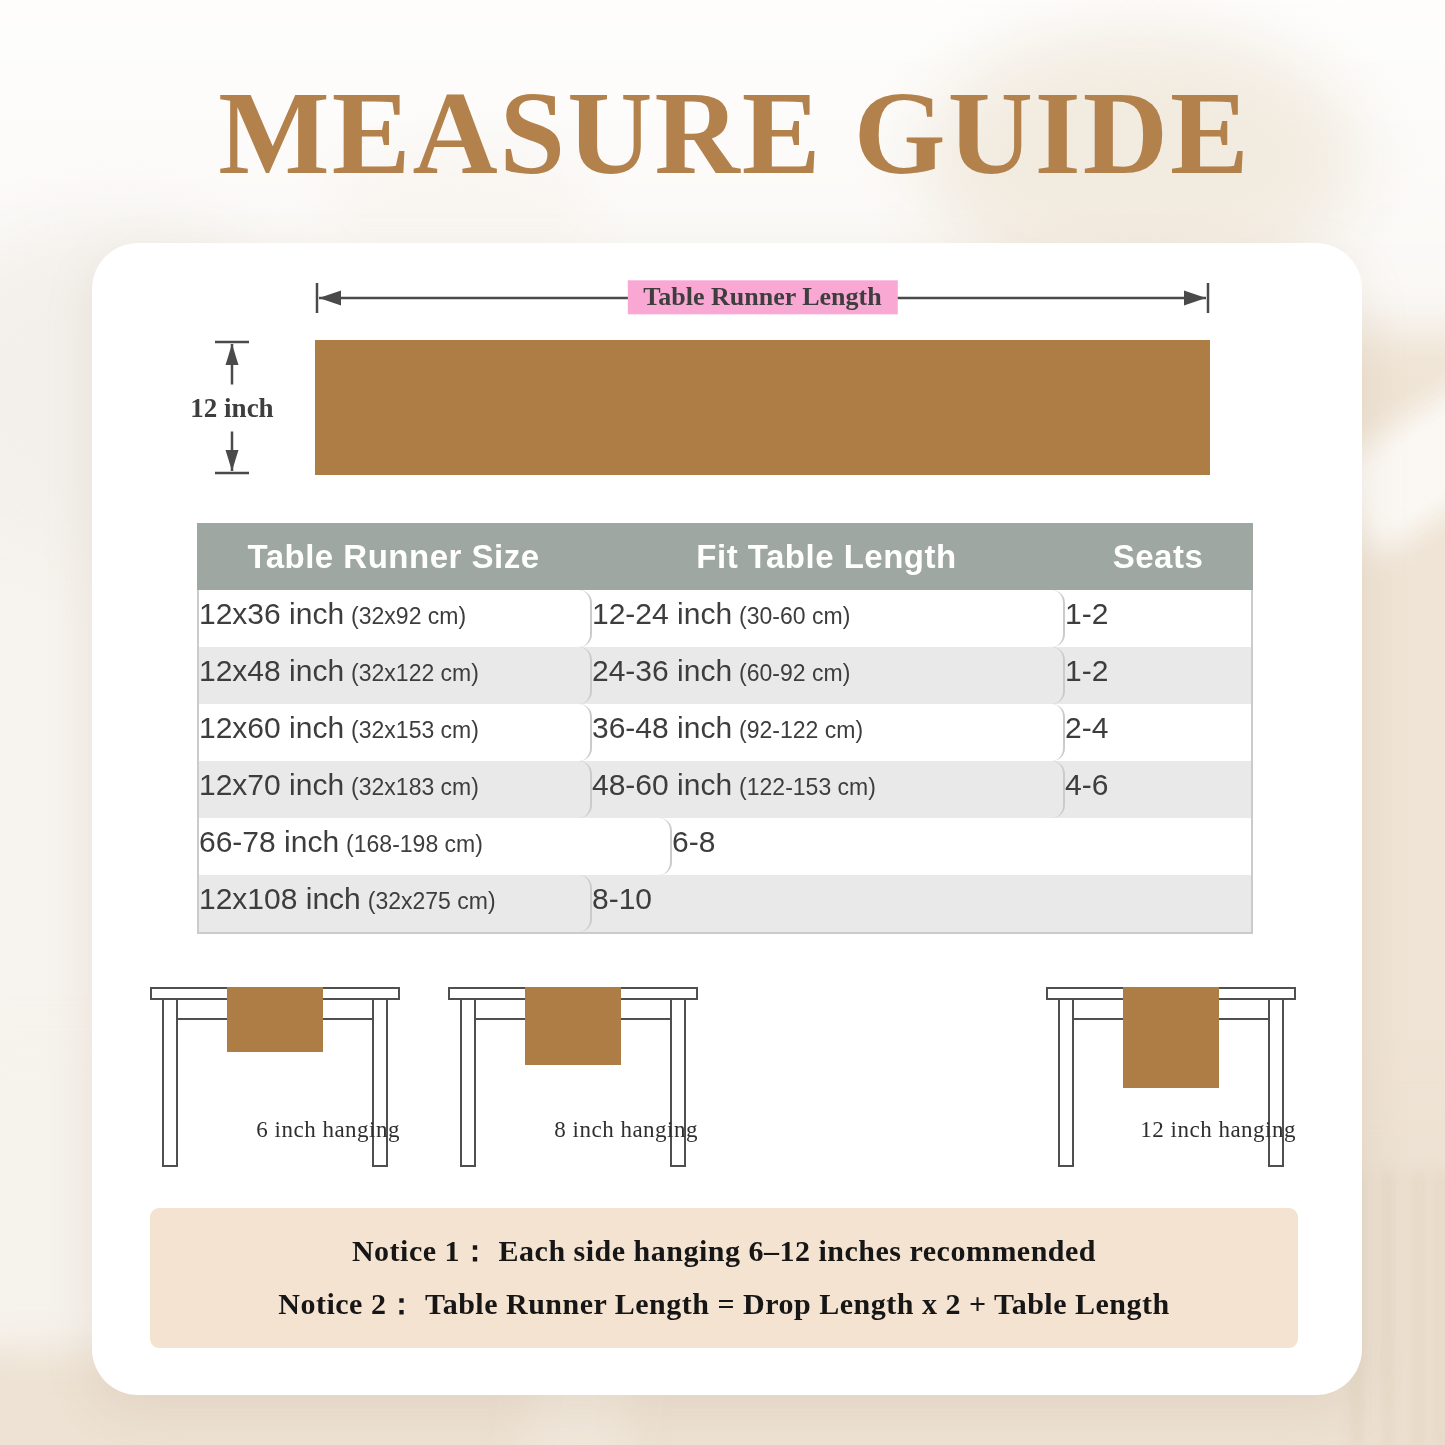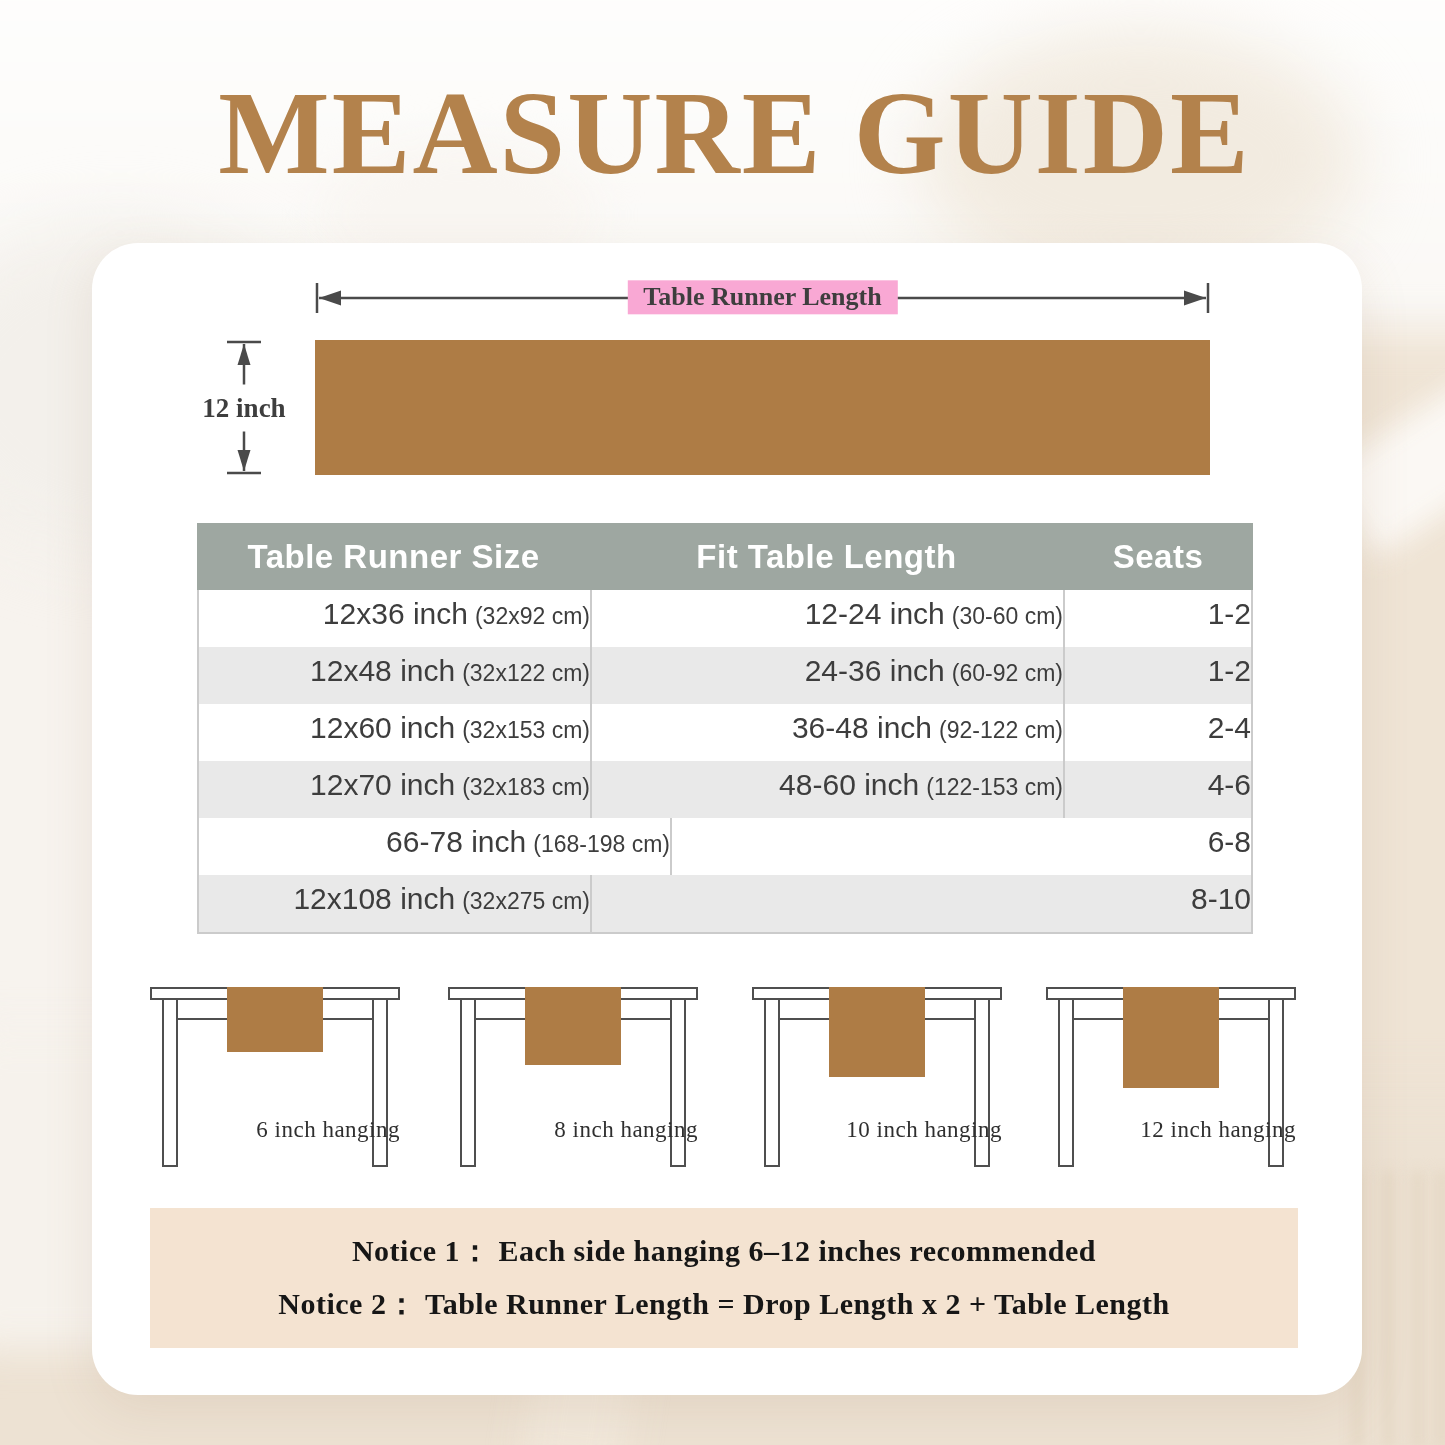--- a/index.html
+++ b/index.html
@@ -27,38 +27,38 @@
 
   
   .card{position:absolute;left:92px;top:243px;width:1270px;height:1152px;background:#FFFFFF;
         border-radius:46px;box-shadow:0 16px 50px rgba(160,130,100,.14);}
 
   
   .dim-h{position:absolute;left:223px;top:37px;width:895px;height:36px;}
   .dim-h svg{position:absolute;left:0;top:0;}
   .dim-h .lbl{position:absolute;left:50%;top:50%;transform:translate(-50%,-52%);background:#f9a8d4;
               padding:2px 16px;font:700 26px "Liberation Serif",serif;color:#3E3E3E;white-space:nowrap;}
-  .dim-v{position:absolute;left:132px;top:97px;width:40px;height:135px;}
+  .dim-v{position:absolute;left:120px;top:97px;width:40px;height:135px;}
   .dim-v svg{position:absolute;left:0;top:0;}
   .dim-v .lbl{position:absolute;left:50%;top:50%;transform:translate(-50%,-50%);background:#fff;
               padding:8px 3px;font:700 27px "Liberation Serif",serif;color:#3E3E3E;white-space:nowrap;}
   .arrow-stroke{stroke:#4A4A4A;stroke-width:2.5;}
   .arrow-head{fill:#4A4A4A;}
 
   .runner-swatch{position:absolute;left:223px;top:97px;width:895px;height:135px;background:#AE7C45;}
 
   
   .size-table{position:absolute;left:105px;top:280px;width:1056px;box-sizing:border-box;}
   .thead{display:flex;height:67px;background:#9EA7A1;text-align:right;}
   .th{display:flex;align-items:center;justify-content:center;color:#FFFFFF;
       font:700 33px "Liberation Sans",sans-serif;letter-spacing:.5px;box-sizing:border-box;}
   .tbody{border:2px solid #CBCBCB;border-top:none;box-sizing:border-box;background:#fff;}
   .row{display:flex;height:57px;line-height:57px;}
   .row:nth-child(even){background:#E9E9E9;}
-  .td{text-align:right;box-sizing:border-box;white-space:nowrap;}
+  .td{text-align:left;box-sizing:border-box;white-space:nowrap;border-radius:13px;}
   .c1{width:393px;}.c2{width:473px;}.c3{flex:1;}
   .row .c1,.row .c2{border-right:2px solid #CBCBCB;}
   .td .main{font:400 30px "Liberation Sans",sans-serif;color:#3D3D3D;}
   .td .small{font:400 23px "Liberation Sans",sans-serif;color:#3D3D3D;margin-left:7px;}
 
   
   .tbl{position:absolute;top:744px;width:250px;height:195px;}
   .t1{left:58px}.t2{left:356px}.t3{left:660px}.t4{left:954px}
   .tbl .top{position:absolute;left:0;top:0;width:250px;height:13px;background:#fff;
             border:2px solid #4F4F4F;box-sizing:border-box;z-index:1;}
@@ -172,36 +172,28 @@
       <div class="cap">6 inch hanging</div>
     </div>
     <div class="tbl t2">
       <div class="top"></div>
       <div class="leg l"></div>
       <div class="leg r"></div>
       <div class="apron"></div>
       <div class="runner" style="height: 78px;"></div>
       <div class="cap">8 inch hanging</div>
     </div>
-    <div class="tbl t3">
-      <div class="top"></div>
-      <div class="leg l"></div>
-      <div class="leg r"></div>
-      <div class="apron"></div>
-      <div class="runner" style="height: 90px;"></div>
-      <div class="cap">10 inch hanging</div>
-    </div>
     <div class="tbl t4">
       <div class="top"></div>
       <div class="leg l"></div>
       <div class="leg r"></div>
       <div class="apron"></div>
       <div class="runner" style="height: 101px;"></div>
       <div class="cap">12 inch hanging</div>
     </div>
 
-    <div class="notice" style="background: rgb(244, 227, 209);">
+    <div class="notice" style="background: rgb(244, 227, 209); border-radius: 9px;">
       <p><span>Notice 1：</span><span class="nt">Each side hanging 6–12 inches recommended</span></p>
       <p><span>Notice 2：</span><span class="nt">Table Runner Length = Drop Length x 2 + Table Length</span></p>
     </div>
 
   </div>
 </div>
 
 </body></html>

